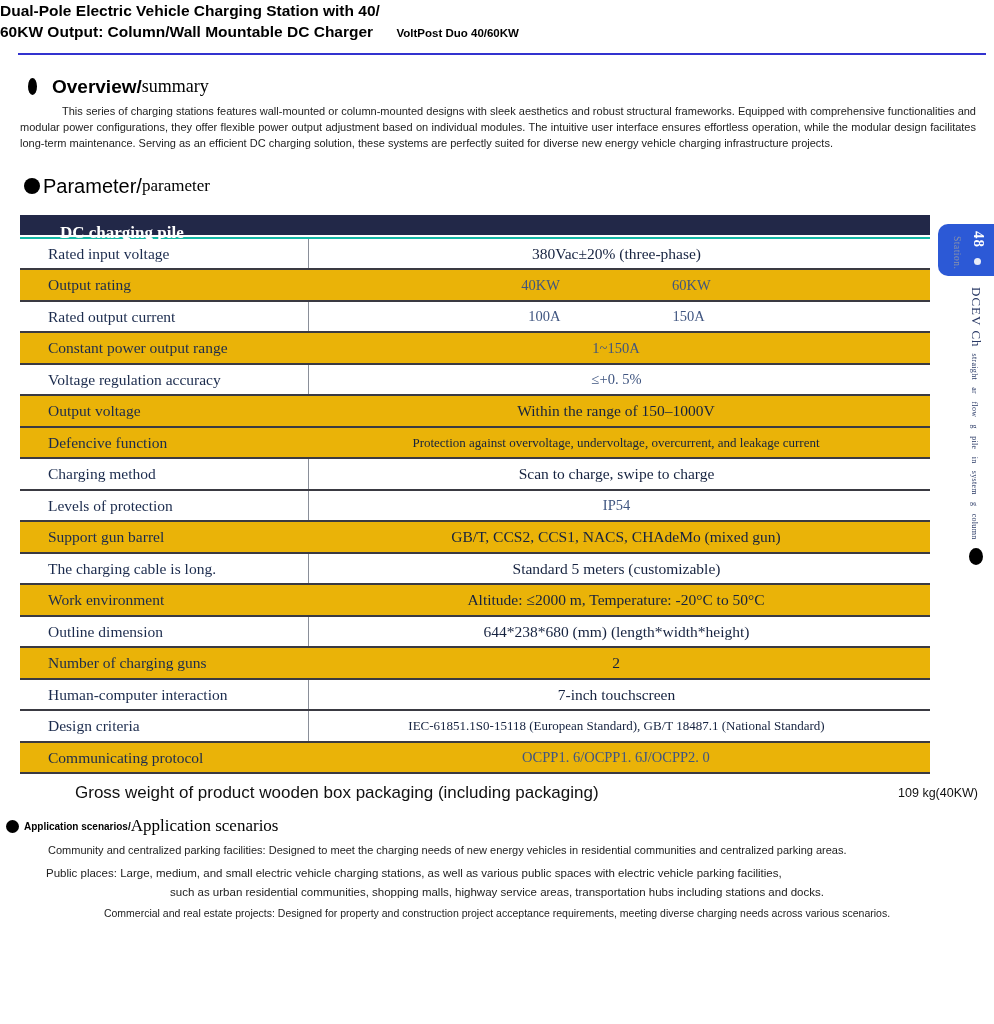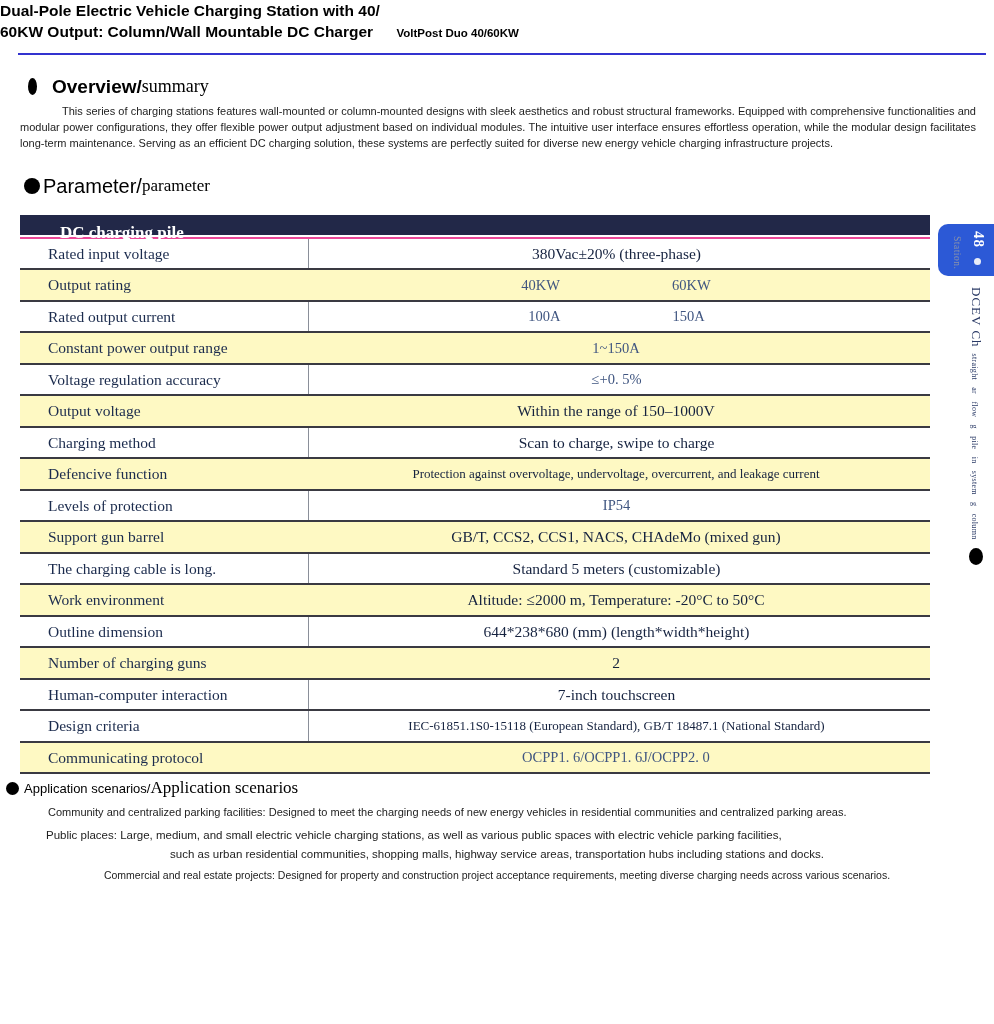--- a/index.html
+++ b/index.html
@@ -34,42 +34,42 @@
     font-family:"Liberation Sans", sans-serif;font-size:11px;line-height:16px;color:#222;
     text-align:justify;text-indent:42px;
   }
   
   .spec-table{margin:17px 0 0 20px;width:910px;}
   .spec-header{
     height:20px;line-height:36px;background:#222848;color:#ffffff;
     font-size:17px;font-weight:bold;padding-left:40px;box-sizing:border-box;
     margin-bottom:2px;
   }
-  .spec-rows{border-top:2px solid #ec4899;}
+  .spec-rows{border-top:2px solid #14b8a6;}
   .spec-row{display:flex;align-items:center;height:29.5px;border-bottom:2px solid #3a3a42;background:#fff;}
-  .spec-row.alt{background:#fef9c3;}
+  .spec-row.alt{background:#eab308;}
   .spec-label{
     width:260px;flex:0 0 auto;padding-left:28px;font-size:15.5px;color:#1b2b4d;
     white-space:nowrap;
   }
   .spec-value{
     flex:1;text-align:center;font-size:15.5px;color:#15223f;padding-right:6px;
     align-self:stretch;display:flex;align-items:center;justify-content:center;
   }
   .spec-row:not(.alt) .spec-value{border-left:1px solid #8a8f99;}
   .spec-value.small{font-size:13px;}
   .spec-value.accent{color:#3f5580;font-family:Liberation Serif, serif;font-size:14.5px;}
   .dual{display:flex;justify-content:center;gap:112px;width:100%;}
   
   .gross-row{display:flex;align-items:center;height:38px;}
   .gross-label{font-family:"Liberation Sans", sans-serif;font-size:17px;color:#111;margin-left:75px;}
   .gross-value{font-family:"Liberation Sans", sans-serif;font-size:12.5px;color:#111;margin-left:auto;margin-right:16px;}
   
   .app-head{margin:4px 0 0 6px;}
-  .app-head .head-en{font-weight:normal;font-size:13px;}
+  .app-head .head-en{font-weight:bold;font-size:10px;}
   .app-head .head-sub{font-size:17px;}
   .app-p1{
     margin:6px 12px 0 8px;font-family:"Liberation Sans", sans-serif;font-size:11px;line-height:16px;
     color:#222;text-align:justify;text-indent:40px;
   }
   .app-p2-l1{
     margin:9px 10px 0 8px;font-family:"Liberation Sans", sans-serif;font-size:11.5px;color:#222;
     text-indent:38px;
   }
   .app-p2-l2{
@@ -155,28 +155,28 @@
           <div class="spec-value accent">1~150A</div>
         </div>
         <div class="spec-row">
           <div class="spec-label">Voltage regulation accuracy</div>
           <div class="spec-value accent">≤+0. 5%</div>
         </div>
         <div class="spec-row alt">
           <div class="spec-label">Output voltage</div>
           <div class="spec-value">Within the range of 150–1000V</div>
         </div>
+        <div class="spec-row alt">
+          <div class="spec-label">Defencive function</div>
+          <div class="spec-value small">Protection against overvoltage, undervoltage, overcurrent, and leakage current</div>
+        </div>
         <div class="spec-row">
           <div class="spec-label">Charging method</div>
           <div class="spec-value">Scan to charge, swipe to charge</div>
         </div>
-        <div class="spec-row alt">
-          <div class="spec-label">Defencive function</div>
-          <div class="spec-value small">Protection against overvoltage, undervoltage, overcurrent, and leakage current</div>
-        </div>
         <div class="spec-row">
           <div class="spec-label">Levels of protection</div>
           <div class="spec-value accent">IP54</div>
         </div>
         <div class="spec-row alt">
           <div class="spec-label">Support gun barrel</div>
           <div class="spec-value">GB/T, CCS2, CCS1, NACS, CHAdeMo (mixed gun)</div>
         </div>
         <div class="spec-row">
           <div class="spec-label">The charging cable is long.</div>
@@ -202,20 +202,24 @@
           <div class="spec-label">Design criteria</div>
           <div class="spec-value small">IEC-61851.1S0-15118 (European Standard), GB/T 18487.1 (National Standard)</div>
         </div>
         <div class="spec-row alt">
           <div class="spec-label">Communicating protocol</div>
           <div class="spec-value accent">OCPP1. 6/OCPP1. 6J/OCPP2. 0</div>
         </div>
       </div>
   </div>
 
+  <div class="gross-row">
+    <span class="gross-label">Gross weight of product wooden box packaging (including packaging)</span>
+    <span class="gross-value">109 kg(40KW)</span>
+  </div>
 
   <div class="sec-head app-head">
     <span class="bullet-dot-sm"></span>
     <span class="head-en">Application scenarios/</span>
     <span class="head-sub">Application scenarios</span>
   </div>
   <div class="app-p1">Community and centralized parking facilities: Designed to meet the charging needs of new energy vehicles in residential communities and centralized parking areas.</div>
   <div class="app-p2-l1">Public places: Large, medium, and small electric vehicle charging stations, as well as various public spaces with electric vehicle parking facilities,</div>
   <div class="app-p2-l2">such as urban residential communities, shopping malls, highway service areas, transportation hubs including stations and docks.</div>
   <div class="app-p3">Commercial and real estate projects: Designed for property and construction project acceptance requirements, meeting diverse charging needs across various scenarios.</div>

